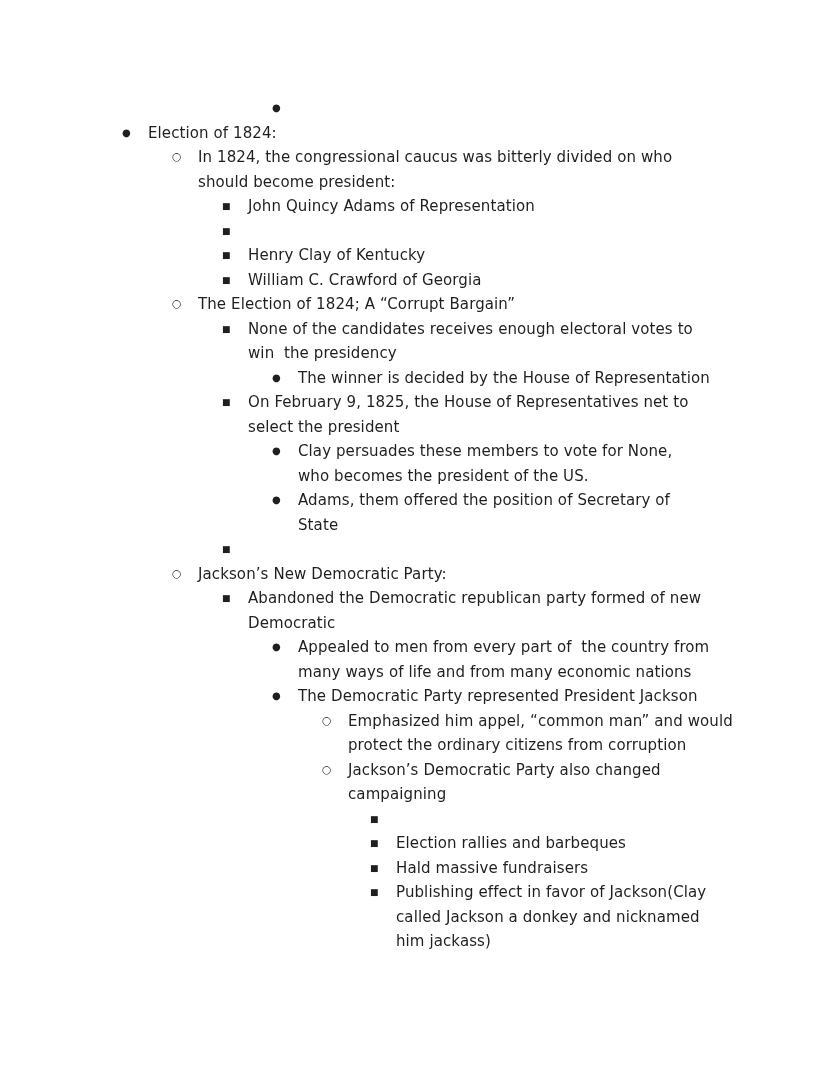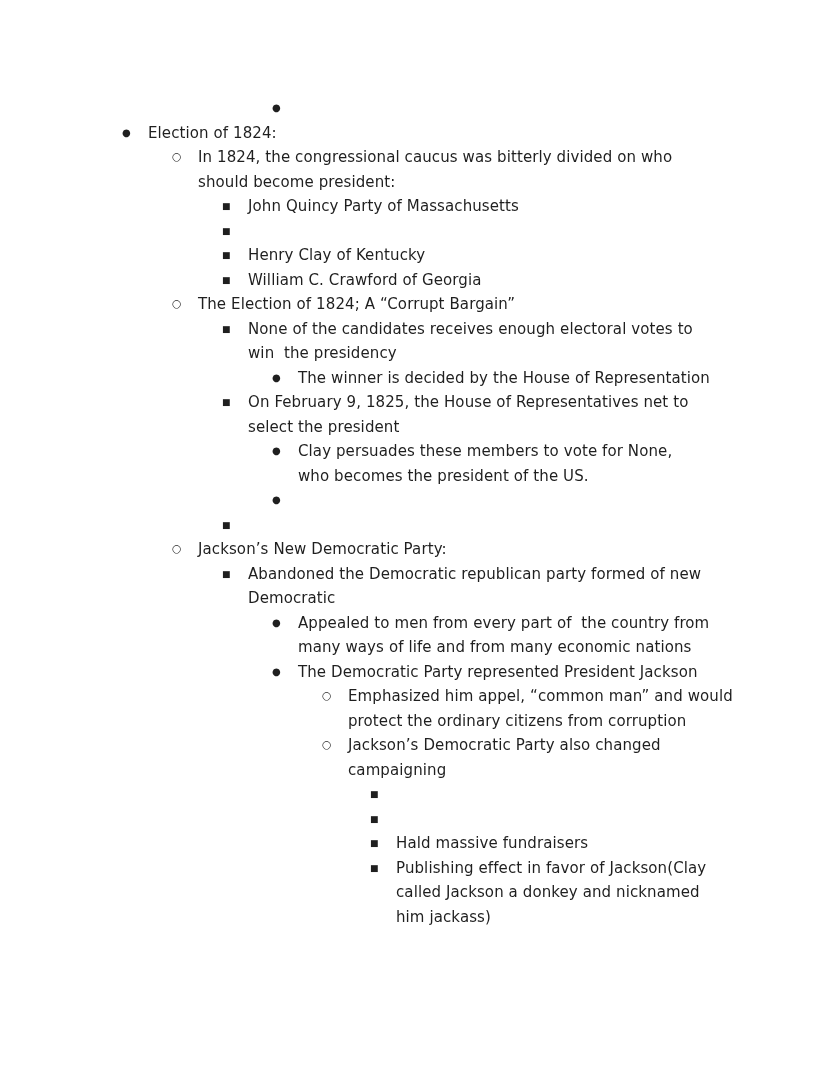--- a/index.html
+++ b/index.html
@@ -60,21 +60,21 @@
         <span class="bullet disc">●</span>
         <span class="text">Election of 1824:</span>
       </div>
       <div class="line level-2">
         <span class="bullet circle">○</span>
         <span class="text">In 1824, the congressional caucus was bitterly divided on who
 should become president:</span>
       </div>
       <div class="line level-3">
         <span class="bullet square">■</span>
-        <span class="text">John Quincy Party of Massachusetts</span>
+        <span class="text">John Quincy Adams of Representation</span>
       </div>
       <div class="line level-3">
         <span class="bullet square">■</span>
       </div>
       <div class="line level-3">
         <span class="bullet square">■</span>
         <span class="text">Henry Clay of Kentucky</span>
       </div>
       <div class="line level-3">
         <span class="bullet square">■</span>
@@ -98,20 +98,22 @@
         <span class="text">On February 9, 1825, the House of Representatives net to
 select the president</span>
       </div>
       <div class="line level-4">
         <span class="bullet disc">●</span>
         <span class="text">Clay persuades these members to vote for None,
 who becomes the president of the US.</span>
       </div>
       <div class="line level-4">
         <span class="bullet disc">●</span>
+        <span class="text">Adams, them offered the position of Secretary of
+State</span>
       </div>
       <div class="line level-3">
         <span class="bullet square">■</span>
       </div>
       <div class="line level-2">
         <span class="bullet circle">○</span>
         <span class="text">Jackson’s New Democratic Party:</span>
       </div>
       <div class="line level-3">
         <span class="bullet square">■</span>
@@ -135,20 +137,21 @@
       <div class="line level-5">
         <span class="bullet circle">○</span>
         <span class="text">Jackson’s Democratic Party also changed
 campaigning</span>
       </div>
       <div class="line level-6">
         <span class="bullet square">■</span>
       </div>
       <div class="line level-6">
         <span class="bullet square">■</span>
+        <span class="text">Election rallies and barbeques</span>
       </div>
       <div class="line level-6">
         <span class="bullet square">■</span>
         <span class="text">Hald massive fundraisers</span>
       </div>
       <div class="line level-6">
         <span class="bullet square">■</span>
         <span class="text">Publishing effect in favor of Jackson(Clay
 called Jackson a donkey and nicknamed
 him jackass)</span>

